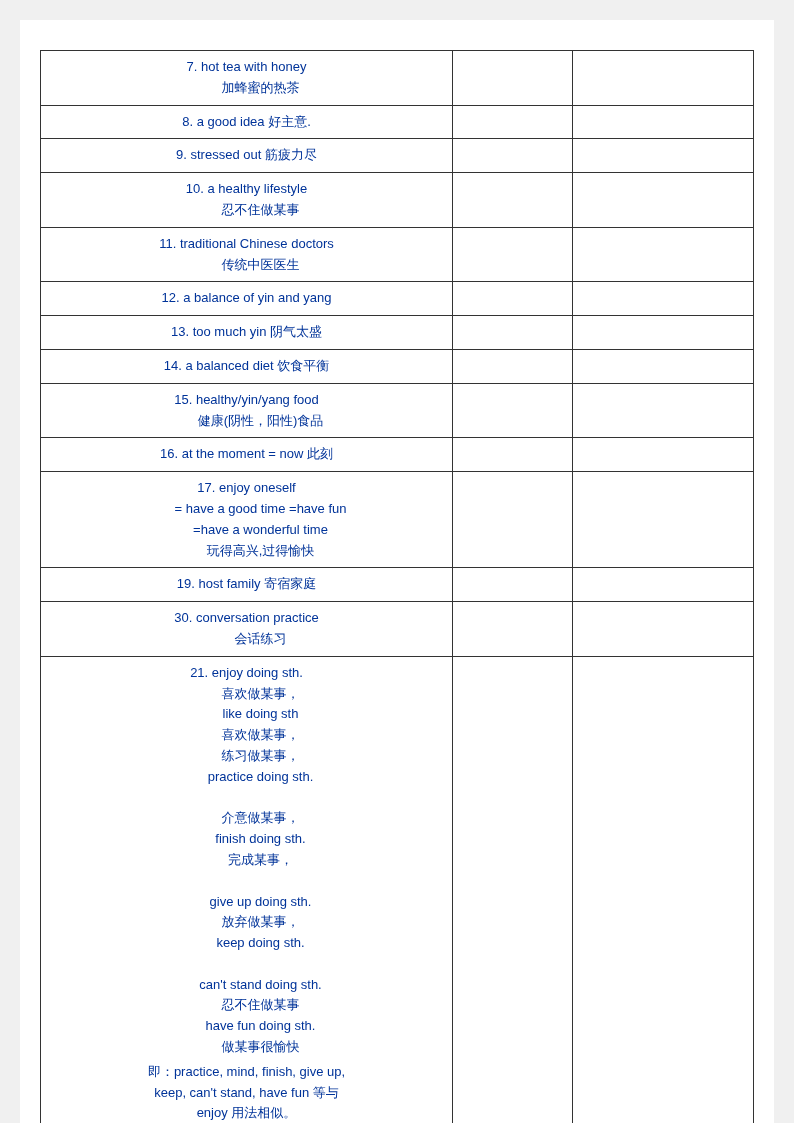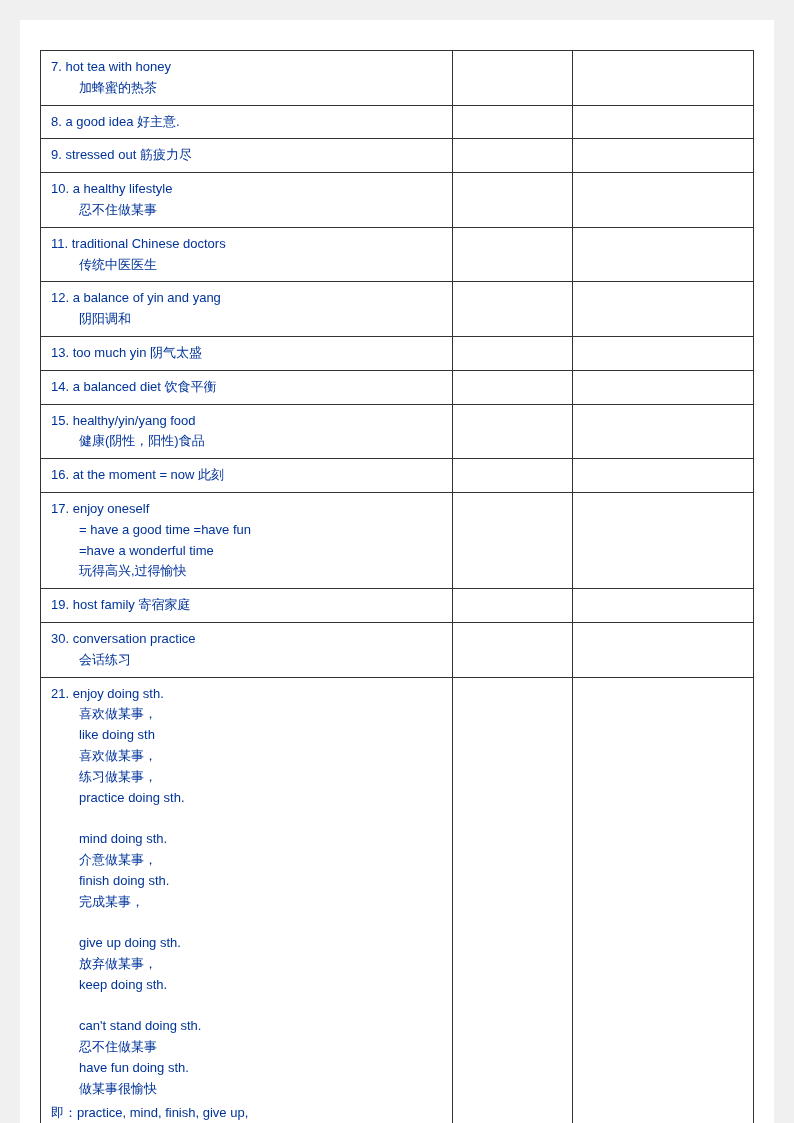--- a/index.html
+++ b/index.html
@@ -37,20 +37,21 @@
 
     .table-row-main:last-child {
       border-bottom: none;
     }
 
     .cell {
       padding: 6px 10px;
       border-right: 1px solid #333;
       font-size: 13px;
       line-height: 1.6;
+      text-align: center;
     }
 
     .cell:last-child {
       border-right: none;
     }
 
     .item-line {
       display: block;
       color: #003399;
       font-size: 13px;
@@ -120,21 +121,20 @@
         <span class="item-line">11. traditional Chinese doctors</span>
         <span class="item-line indent">传统中医医生</span>
       </div>
       <div class="cell empty-cell"></div>
       <div class="cell"></div>
     </div>
 
     <div class="table-row-main">
       <div class="cell">
         <span class="item-line">12. a balance of yin and yang</span>
-        <span class="item-line indent">阴阳调和</span>
       </div>
       <div class="cell empty-cell"></div>
       <div class="cell"></div>
     </div>
 
     <div class="table-row-main">
       <div class="cell">
         <span class="item-line">13. too much yin  阴气太盛</span>
       </div>
       <div class="cell empty-cell"></div>
@@ -196,21 +196,20 @@
 
     <div class="table-row-main">
       <div class="cell">
         <span class="item-line">21. enjoy doing sth.</span>
         <span class="item-line indent">喜欢做某事，</span>
         <span class="item-line indent">like doing sth</span>
         <span class="item-line indent">喜欢做某事，</span>
         <span class="item-line indent">练习做某事，</span>
         <span class="item-line indent">practice doing sth.</span>
         <span class="item-line">&nbsp;</span>
-        <span class="item-line indent">mind doing sth.</span>
         <span class="item-line indent">介意做某事，</span>
         <span class="item-line indent">finish doing sth.</span>
         <span class="item-line indent">完成某事，</span>
         <span class="item-line">&nbsp;</span>
         <span class="item-line indent">give up doing sth.</span>
         <span class="item-line indent">放弃做某事，</span>
         <span class="item-line indent">keep doing sth.</span>
         <span class="item-line">&nbsp;</span>
         <span class="item-line indent">can't stand doing sth.</span>
         <span class="item-line indent">忍不住做某事</span>

